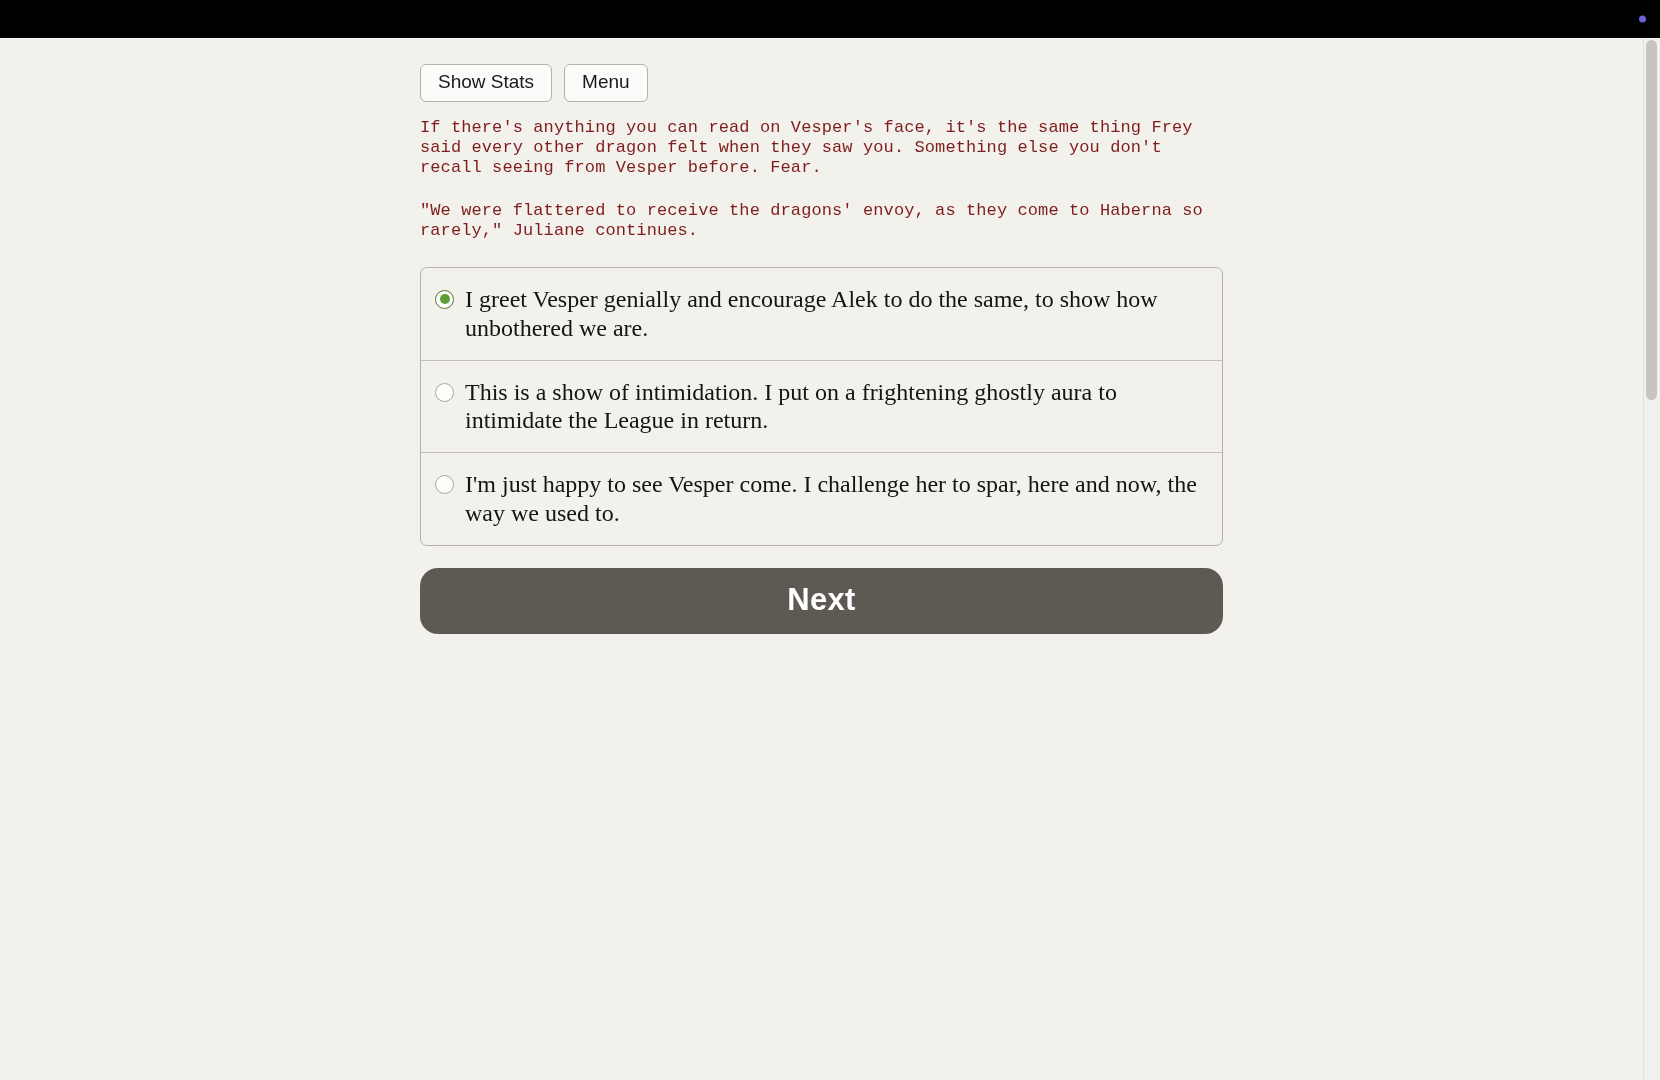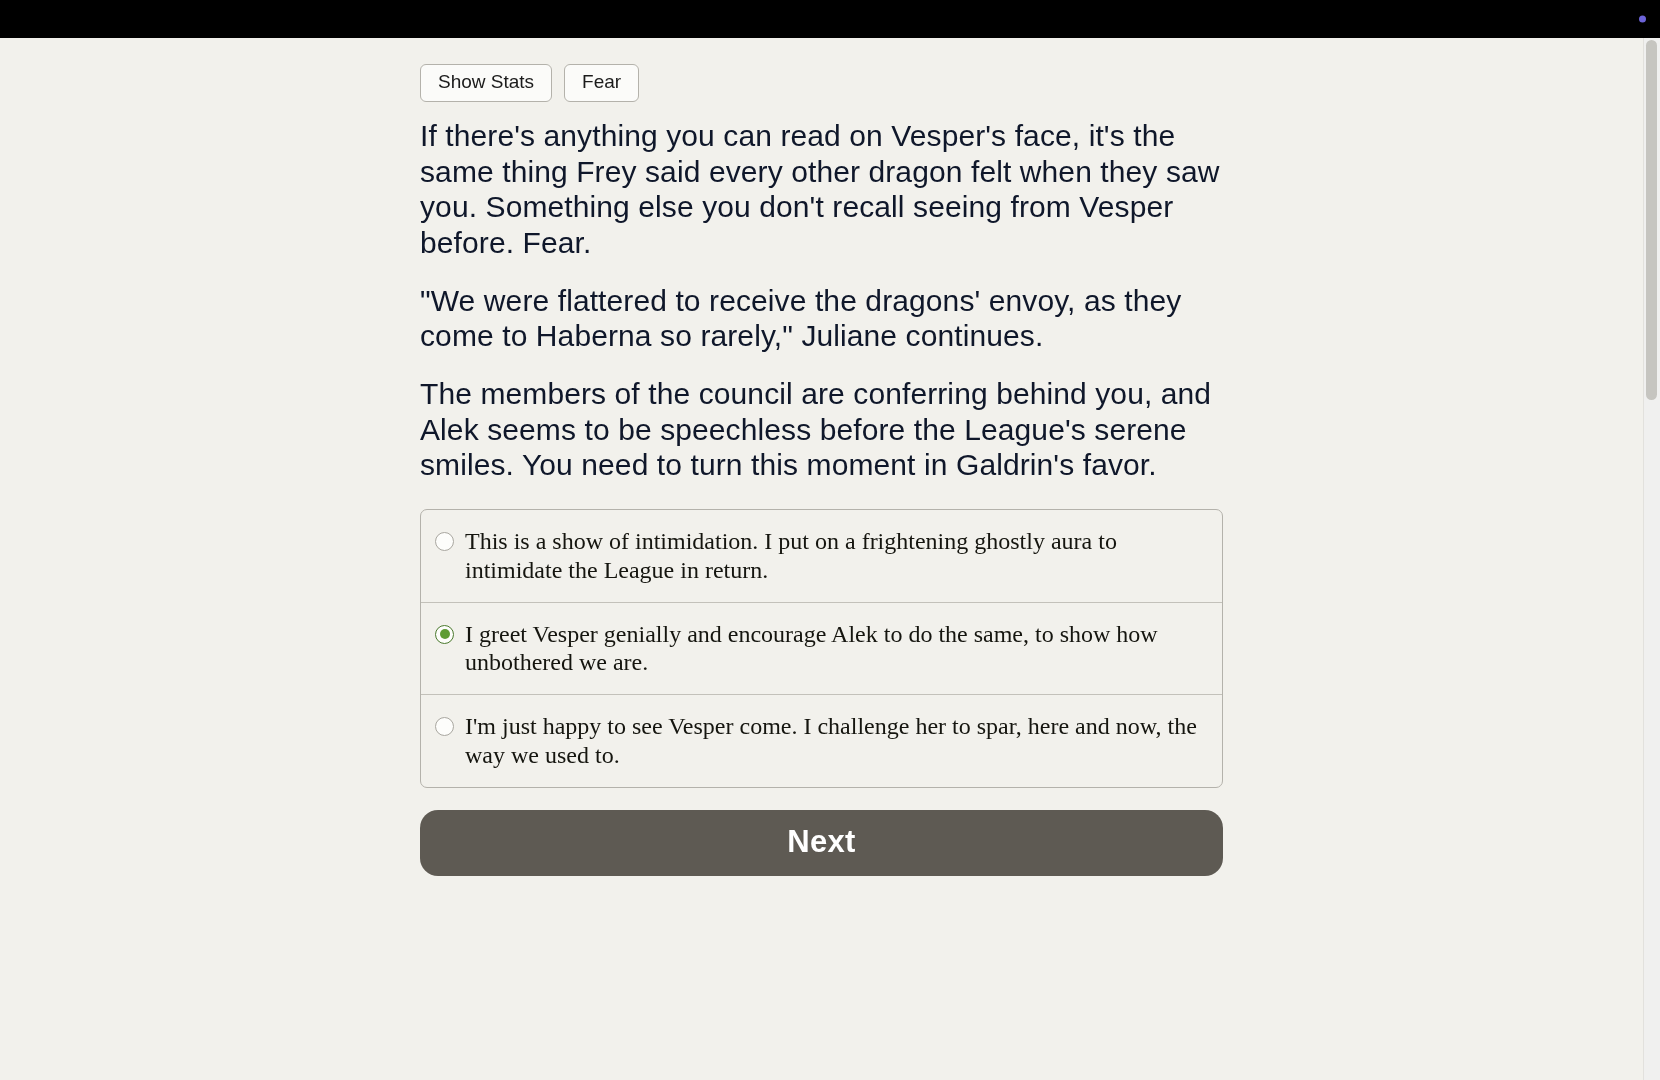--- a/index.html
+++ b/index.html
@@ -83,25 +83,25 @@
     background: #fbfbf9;
     border: 1px solid #b4b2ab;
     border-radius: 6px;
     padding: 7px 17px 8px 17px;
     cursor: pointer;
     line-height: 1.1;
   }
 
   
   .story p {
-    font-family: Liberation Sans, sans-serif;
-    font-size: 30px;
+    font-family: Liberation Mono, monospace;
+    font-size: 17px;
     line-height: 1.19;
     margin: 0 0 22px 0;
-    color: #0f172a;
+    color: #7f1d1d;
     letter-spacing: 0.1px;
   }
   .story p:last-child { margin-bottom: 26px; }
 
   
   .choices {
     border: 1px solid #b4b2ab;
     border-radius: 7px;
     background: #f2f1ec;
     overflow: hidden;
@@ -175,40 +175,39 @@
 
 <div class="scrollbar-track">
   <div class="scrollbar-thumb"></div>
 </div>
 
 <div class="page">
   <div class="content">
 
     <div class="btnrow">
       <button class="hdr-btn">Show Stats</button>
-      <button class="hdr-btn">Fear</button>
+      <button class="hdr-btn">Menu</button>
     </div>
 
     <div class="story">
       <p>If there's anything you can read on Vesper's face, it's the same thing Frey said every other dragon felt when they saw you. Something else you don't recall seeing from Vesper before. Fear.</p>
       <p>"We were flattered to receive the dragons' envoy, as they come to Haberna so rarely," Juliane continues.</p>
-      <p>The members of the council are conferring behind you, and Alek seems to be speechless before the League's serene smiles. You need to turn this moment in Galdrin's favor.</p>
     </div>
 
     <div class="choices">
-      <div class="choice">
-        <span class="radio"></span>
-        <span class="choice-text">This is a show of intimidation. I put on a frightening ghostly aura to intimidate the League in return.</span>
-      </div>
       <div class="choice">
         <span class="radio selected"></span>
         <span class="choice-text">I greet Vesper genially and encourage Alek to do the same, to show how unbothered we are.</span>
       </div>
       <div class="choice">
         <span class="radio"></span>
+        <span class="choice-text">This is a show of intimidation. I put on a frightening ghostly aura to intimidate the League in return.</span>
+      </div>
+      <div class="choice">
+        <span class="radio"></span>
         <span class="choice-text">I'm just happy to see Vesper come. I challenge her to spar, here and now, the way we used to.</span>
       </div>
     </div>
 
     <button class="next-btn">Next</button>
 
   </div>
 </div>
 
 </body></html>

